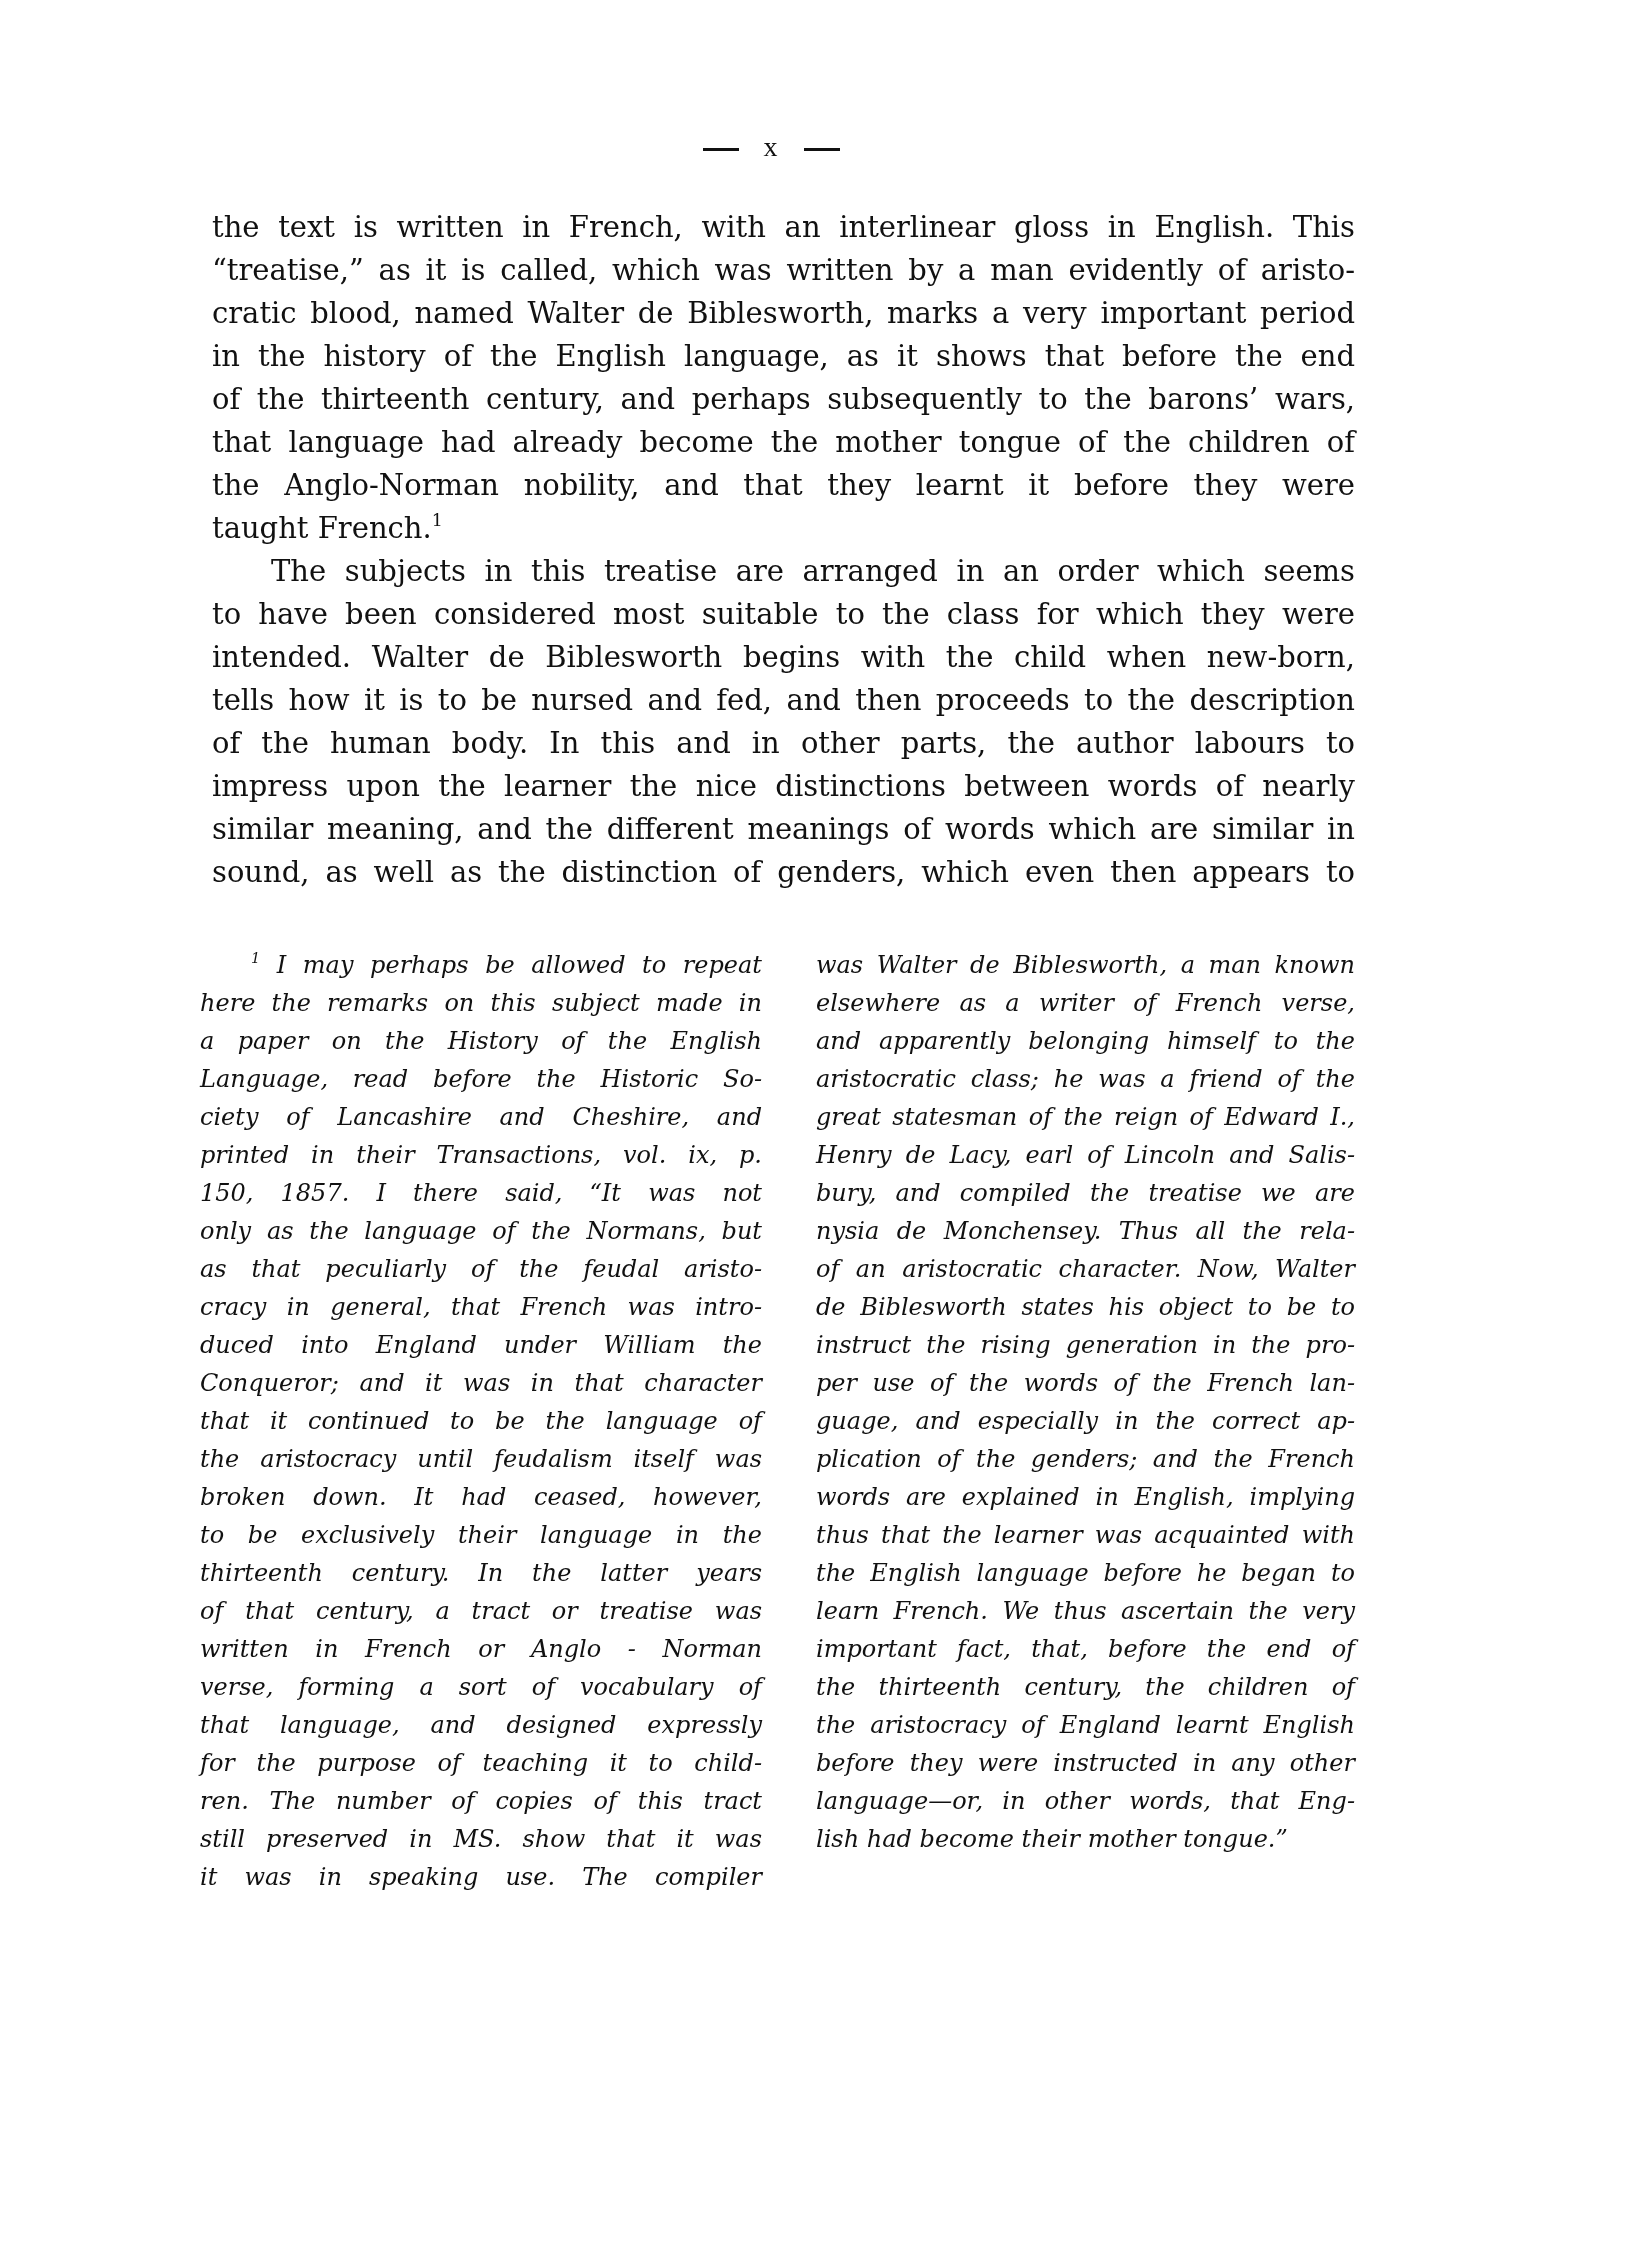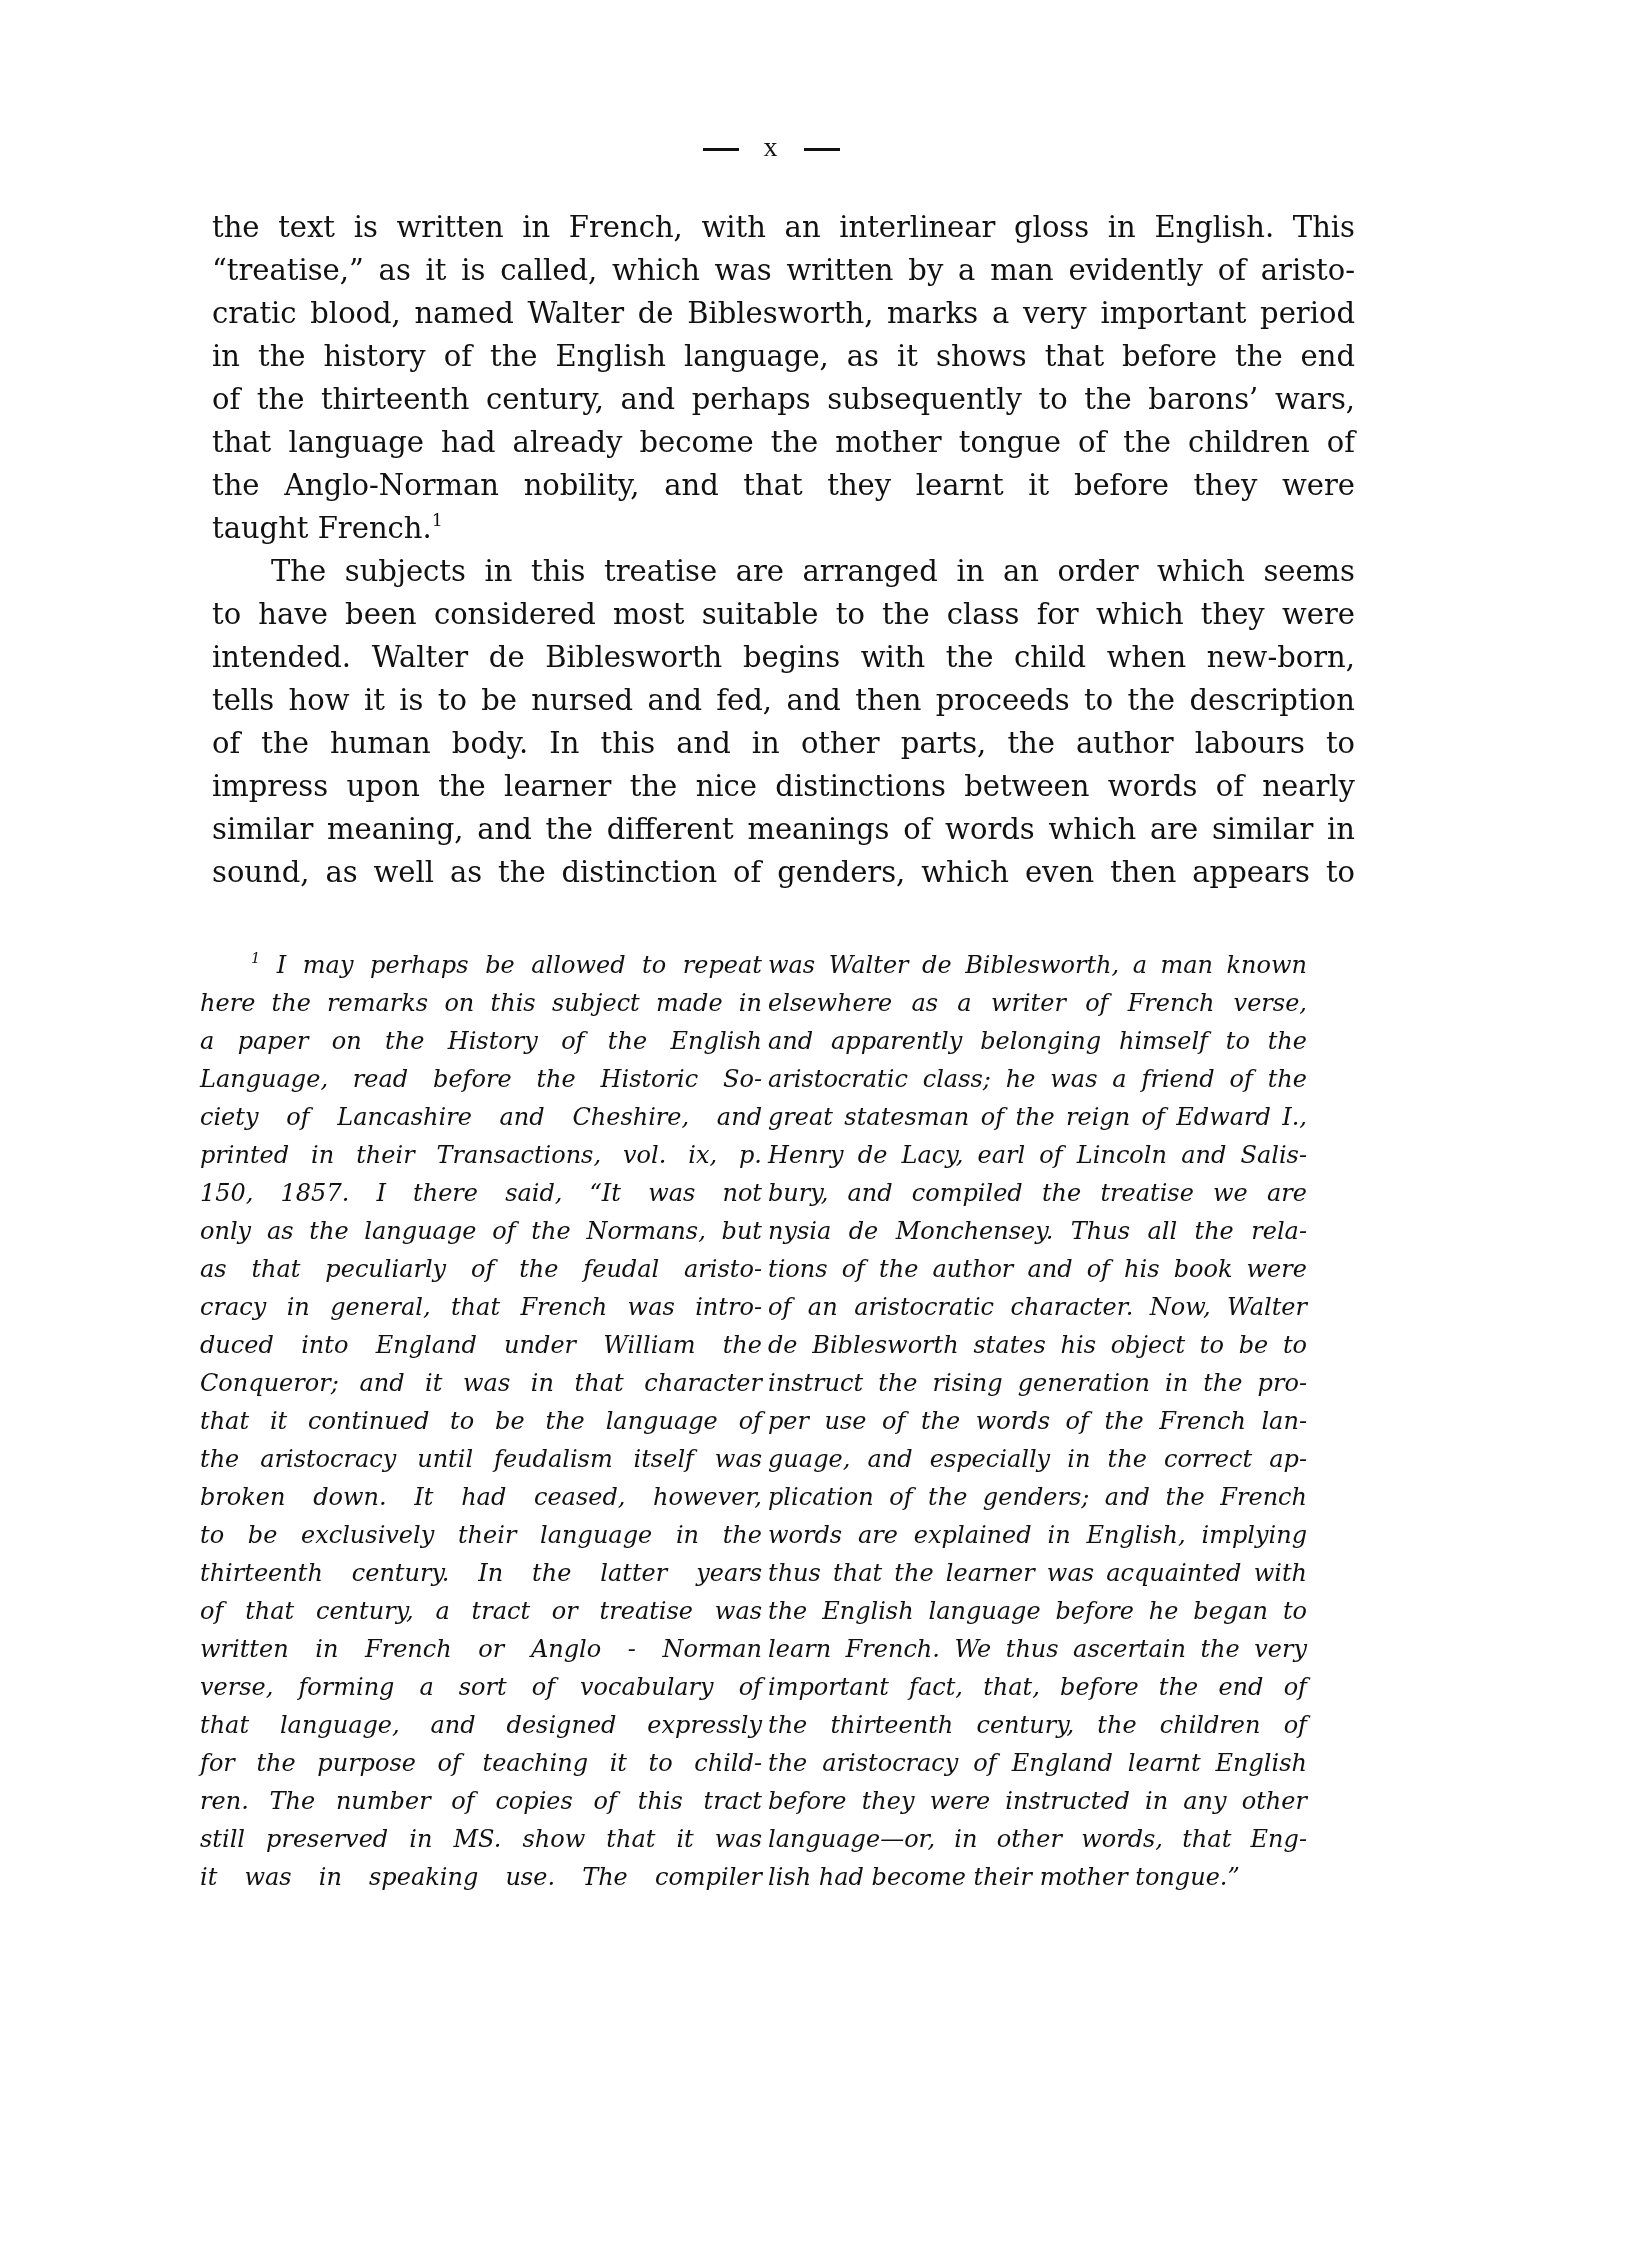--- a/index.html
+++ b/index.html
@@ -9,21 +9,21 @@
   .running-head { position:absolute; top:131px; left:0; width:1543px; text-align:center;
                   font-size:28px; letter-spacing:1.9px; font-family:"Liberation Serif",serif; }
   .running-head .dash { display:inline-block; width:36px; height:2.8px; background:#111; vertical-align:middle; margin:0 24.6px; }
   .body-text { position:absolute; left:200px; top:206px; width:1155px; }
   .line { display:block; white-space:nowrap; text-align:justify; text-align-last:justify;
           font-size:29px; line-height:43px; height:43px;margin-left:12px; }
   .line.last { text-align-last:left; }
   .line.indent { padding-left:59px; }
   .fn-col { position:absolute; top:946px;font-style:italic; }
   .fn-left { left:200px; width:562px; }
-  .fn-right { left:768px; width:539px; }
+  .fn-right { left:816px; width:539px; }
   .fn-line { display:block; white-space:nowrap; text-align:justify; text-align-last:justify;
              font-size:24px; line-height:38px; height:38px; }
   .fn-line.last { text-align-last:left; }
   .fn-line.indent { padding-left:51px; }
   sup { font-size:0.6em; line-height:0; vertical-align:0.7em; }
 </style>
 </head>
 <body>
 
 <div class="page">
@@ -85,21 +85,20 @@
 
   <div class="fn-col fn-right">
     <span class="fn-line">was Walter de Biblesworth, a man known</span>
     <span class="fn-line">elsewhere as a writer of French verse,</span>
     <span class="fn-line">and apparently belonging himself to the</span>
     <span class="fn-line">aristocratic class; he was a friend of the</span>
     <span class="fn-line">great statesman of the reign of Edward I.,</span>
     <span class="fn-line">Henry de Lacy, earl of Lincoln and Salis-</span>
     <span class="fn-line">bury, and compiled the treatise we are</span>
     <span class="fn-line">nysia de Monchensey.  Thus all the rela-</span>
-    <span class="fn-line">tions of the author and of his book were</span>
     <span class="fn-line">of an aristocratic character.  Now, Walter</span>
     <span class="fn-line">de Biblesworth states his object to be to</span>
     <span class="fn-line">instruct the rising generation in the pro-</span>
     <span class="fn-line">per use of the words of the French lan-</span>
     <span class="fn-line">guage, and especially in the correct ap-</span>
     <span class="fn-line">plication of the genders; and the French</span>
     <span class="fn-line">words are explained in English, implying</span>
     <span class="fn-line">thus that the learner was acquainted with</span>
     <span class="fn-line">the English language before he began to</span>
     <span class="fn-line">learn French.  We thus ascertain the very</span>

